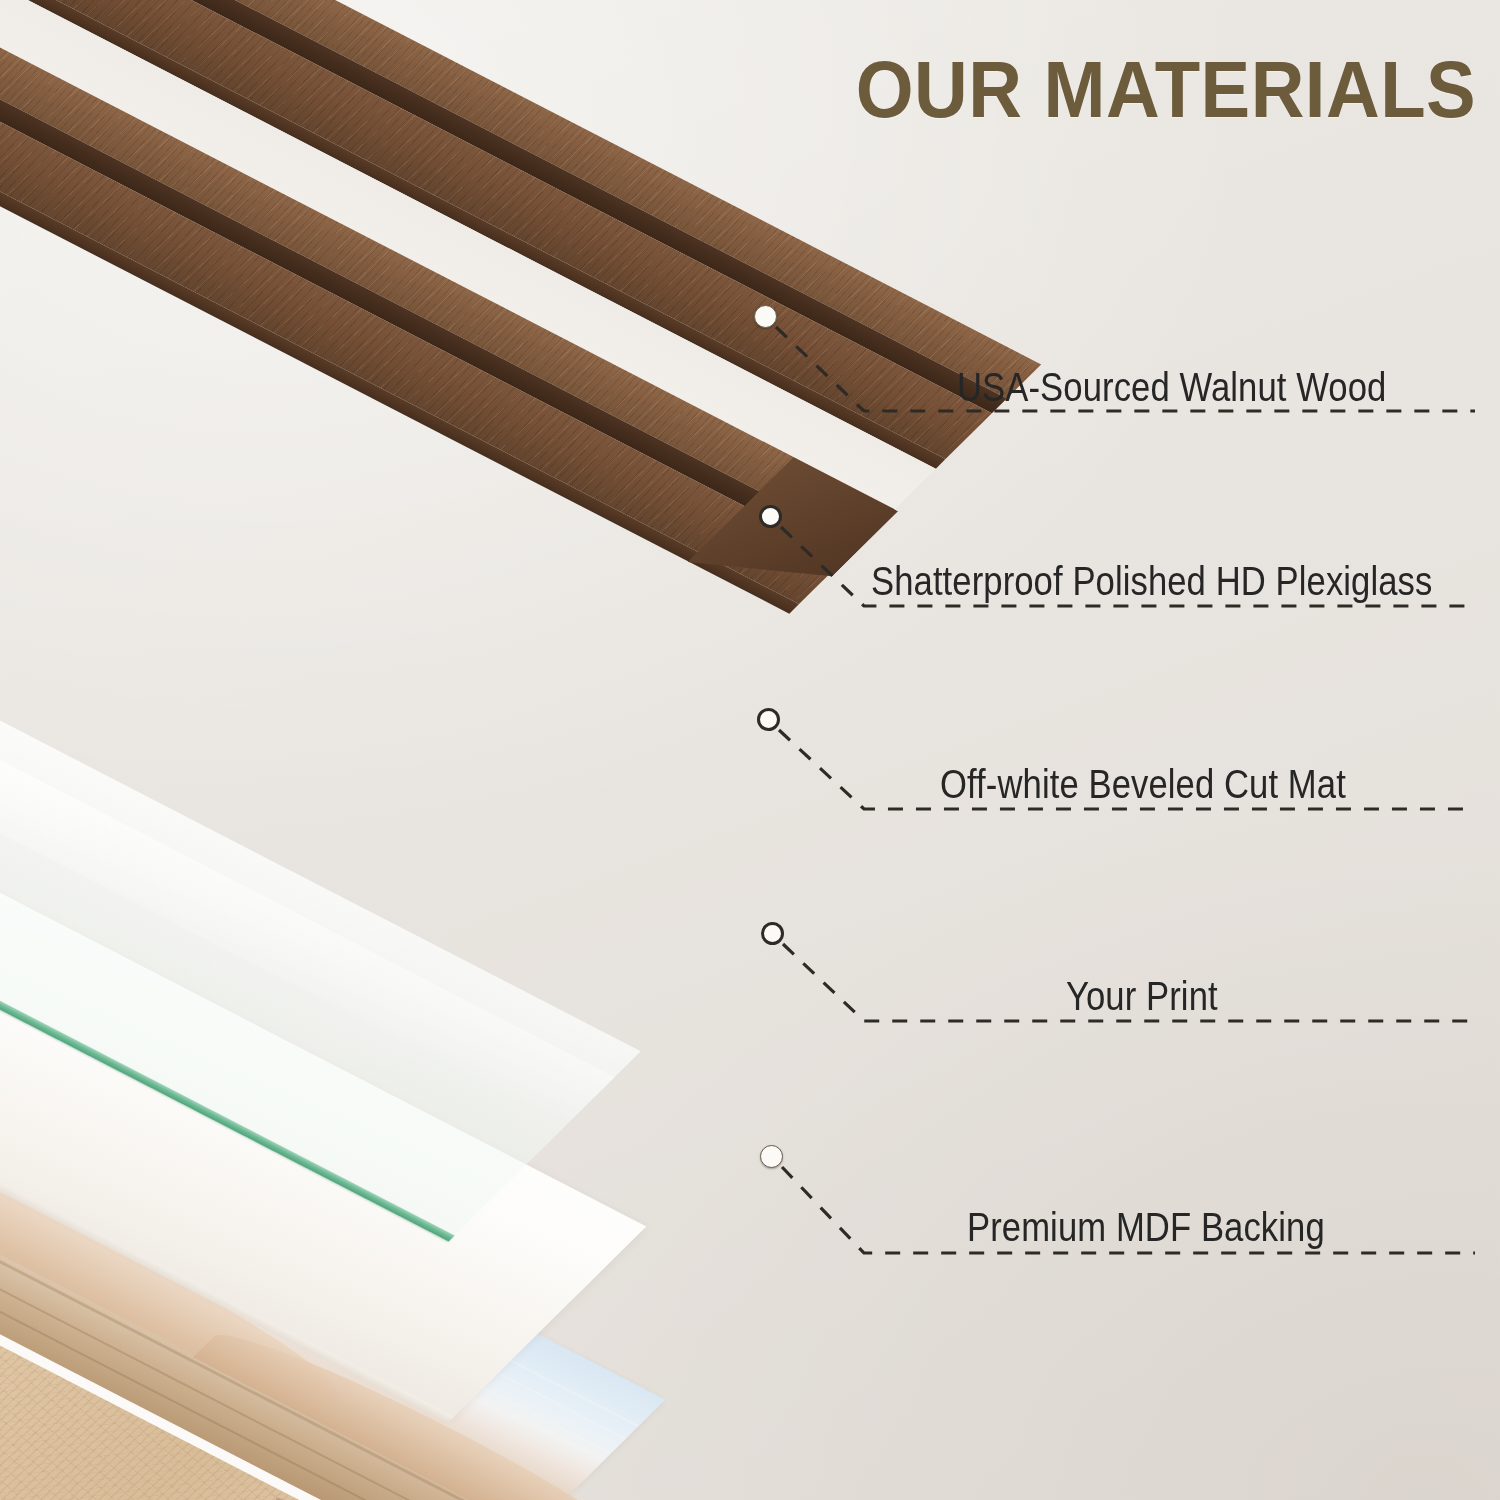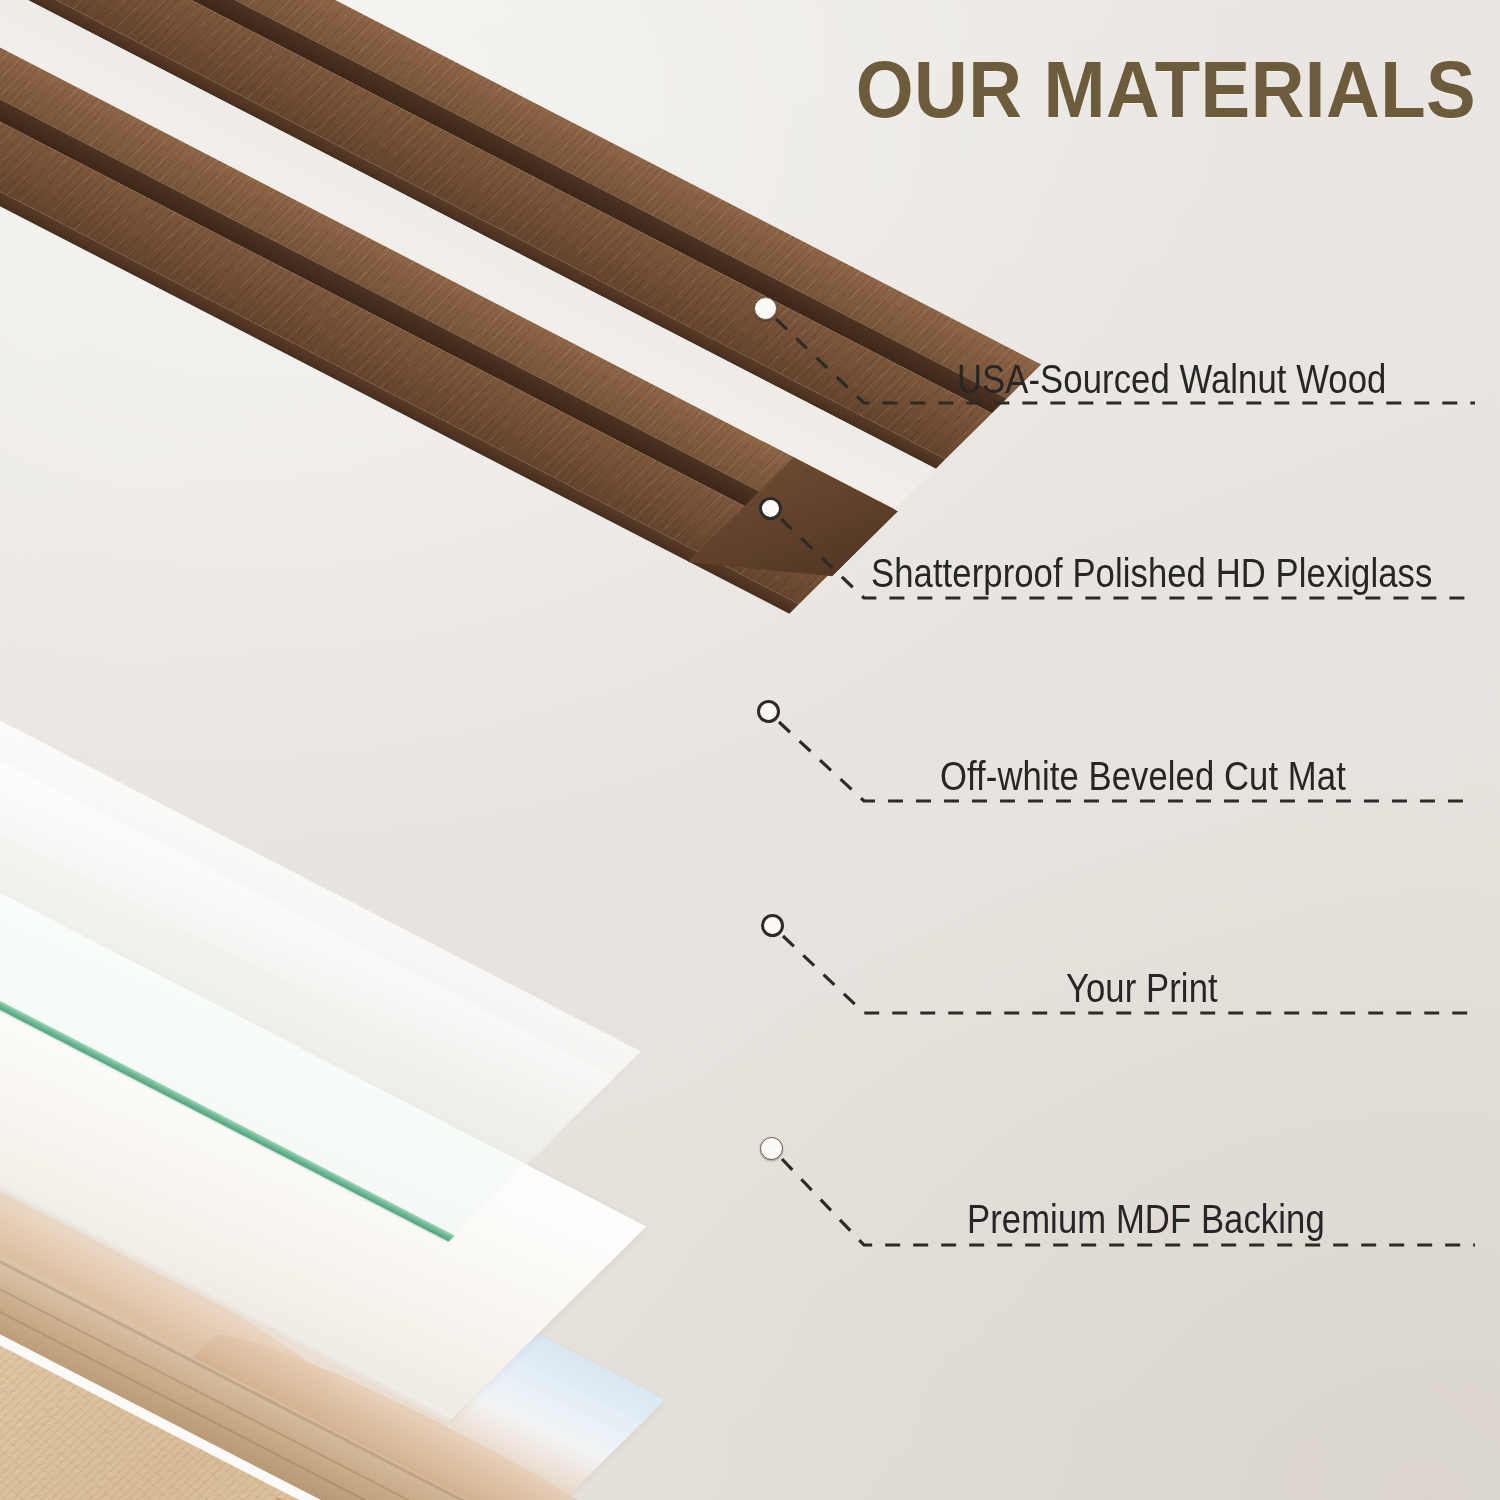--- a/index.html
+++ b/index.html
@@ -142,21 +142,21 @@
     position:absolute;left:0;top:141px;width:1400px;height:55px;
     background:linear-gradient(180deg,#efece7,#f2efea);
   }
   .frame .corner-block{
     position:absolute;left:1286px;top:196px;width:118px;height:142px;
     background:linear-gradient(120deg,#6b4a32 0%,#5d3f2a 50%,#4f3422 100%);
     clip-path:polygon(0 0,100% 0,100% 62%,0 100%);
   }
 
   
-  .callouts{position:absolute;inset:0;pointer-events:none;}
+  .callouts{position:absolute;inset:0;pointer-events:none;margin-top:8px;}
   .callouts svg{position:absolute;inset:0;width:1500px;height:1500px;}
   .callout-label{
     position:absolute;
     font-family:"Liberation Sans", sans-serif;
     font-size:41px;
     font-weight:400;
     letter-spacing:.1px;
     color:#262626;
     white-space:nowrap;
     transform:scaleX(.845);

